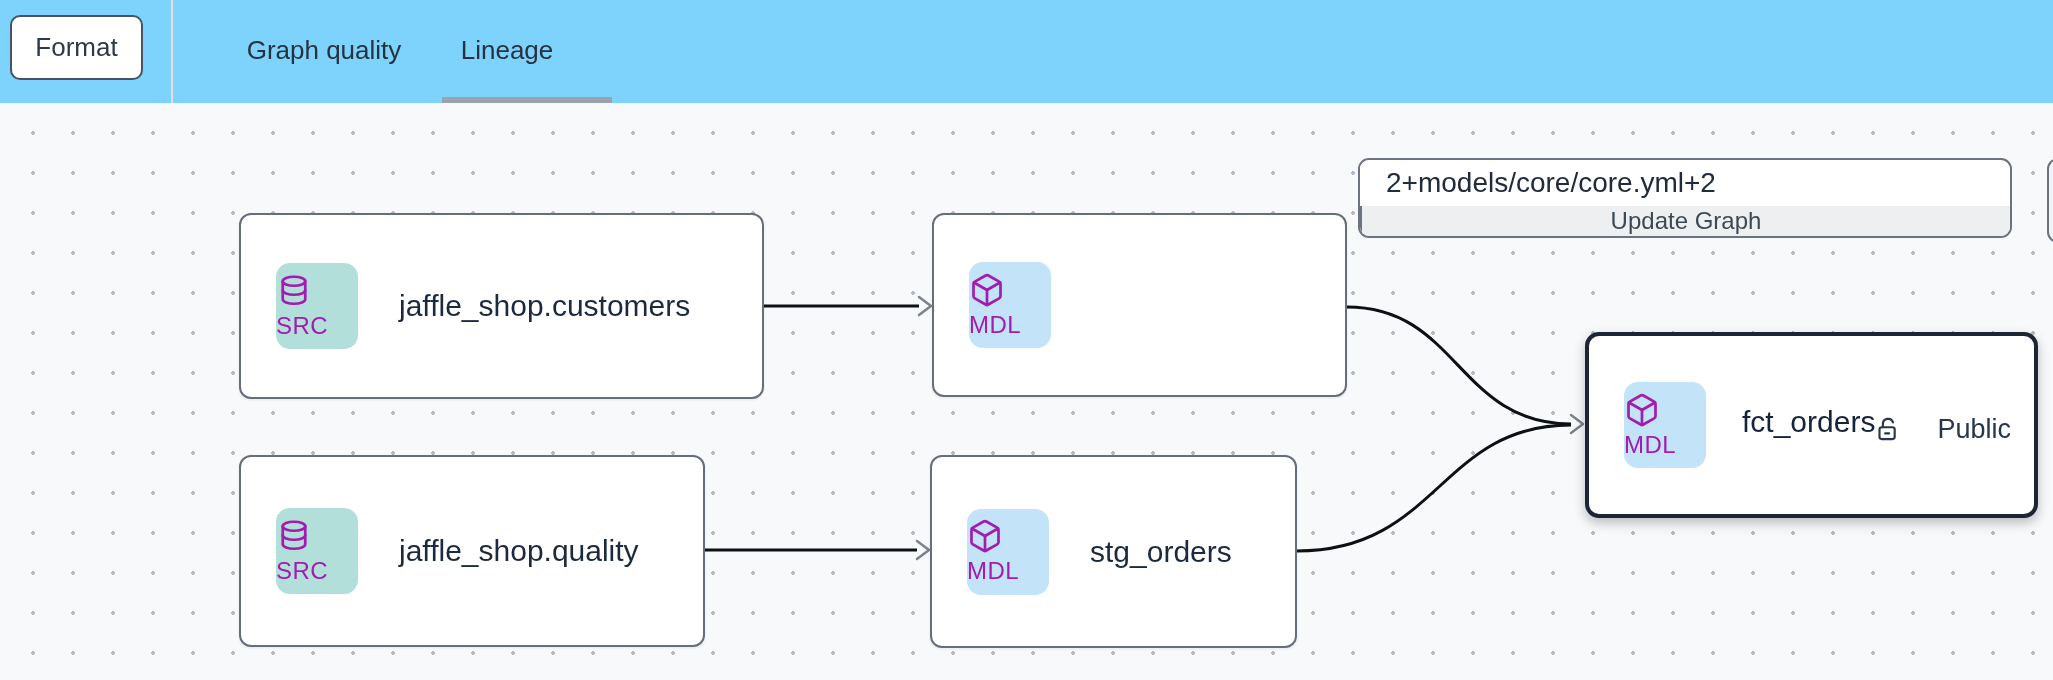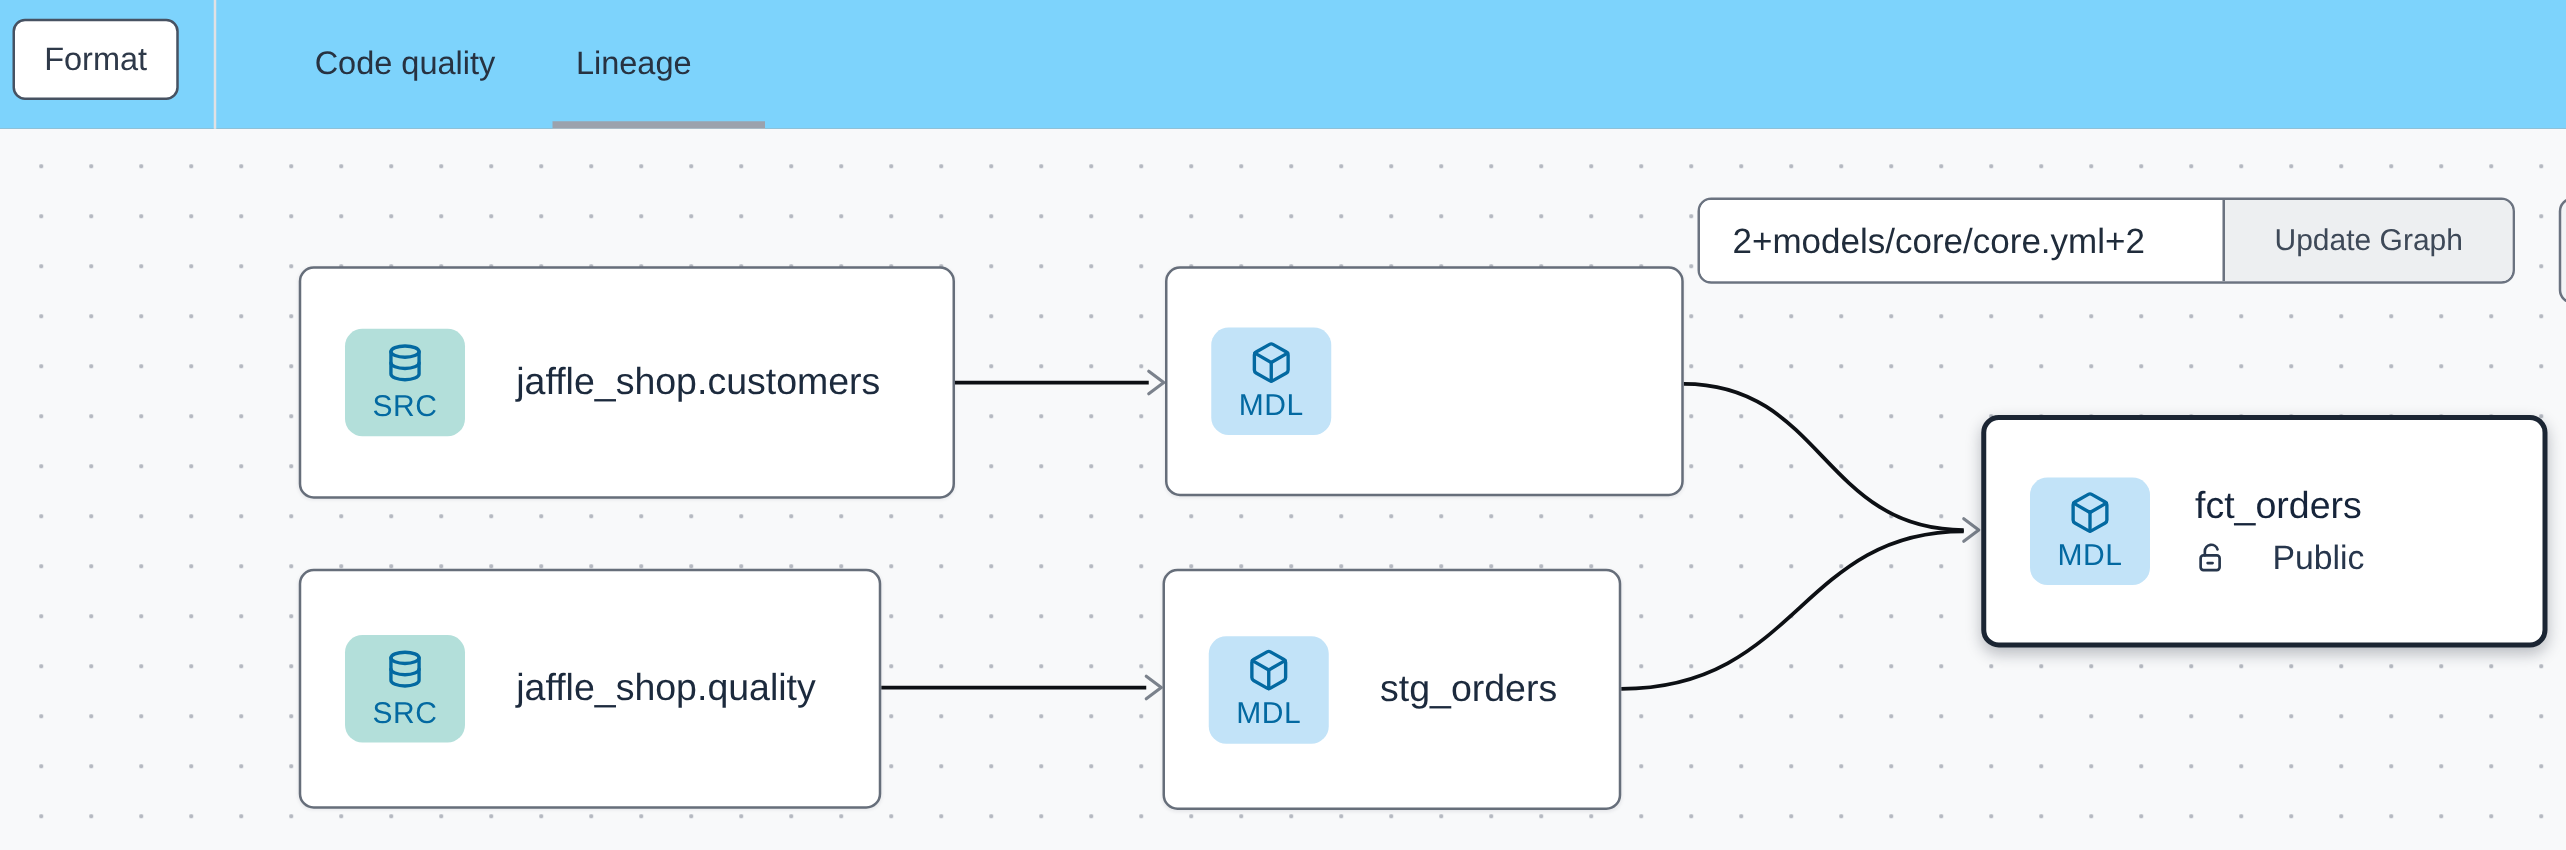--- a/index.html
+++ b/index.html
@@ -67,45 +67,46 @@
     padding-left: 35px;
     box-shadow: 0 1px 3px rgba(20,28,45,0.08);
     cursor: pointer;
   }
   .node.selected {
     border: 4px solid #1b2533;
     border-radius: 14px;
     box-shadow: 0 5px 12px rgba(20,28,45,0.28);
   }
   .badge {
-    width: 96px; height: 86px; border-radius: 14px;
-    display: flex; flex-direction: column; align-items: center; justify-content: center;
+    width: 82px; height: 86px; border-radius: 14px;
+    display: flex; flex-direction: column; justify-content: center;
     flex: none;
-    color: #0369a1;
+    color: #a21caf;
   }
   .badge svg { width: 36px; height: 36px; display: block; }
   .badge .badge-text { font-size: 24px; font-weight: 500; margin-top: 3px; letter-spacing: 0.5px; }
   .badge.src { background: #b3dfda; }
   .badge.mdl { background: #c2e3f8; }
   .node-label { font-size: 30px; color: #1c2a3d; margin-left: 41px; white-space: nowrap; }
-  .node-text-block { margin-left: 36px; display: flex; flex-direction: column; }
+  .node-text-block { margin-left: 36px; display: flex; flex-direction: row; }
   .node-title { font-size: 30px; color: #16243a; white-space: nowrap; }
   .access-row { display: flex; align-items: center; margin-top: 9px; color: #27364c; gap: 26px; }
   .access-row svg { width: 27px; height: 27px; margin-right: 9px; }
   .access-label { font-size: 27px; }
 
   
   .selector-group {
-    position: absolute; left: 1358px; top: 55px; width: 654px; height: 69px;
+    position: absolute; left: 1358px; top: 55px; width: 654px; height: 80px;
     border: 2px solid #6b7380;
     border-radius: 11px;
     box-sizing: border-box;
     display: flex;
     overflow: hidden;
     background: #ffffff;
+    flex-direction: column;
   }
   .selector-input {
     width: 418px; height: 100%;
     border: none; outline: none;
     background: #ffffff;
     font-family: "Liberation Sans", "DejaVu Sans", sans-serif;
     font-size: 28px; color: #202c3b;
     padding: 0 0 0 26px; box-sizing: border-box;
   }
   .update-btn {
@@ -124,21 +125,21 @@
     border-radius: 11px;
     box-sizing: border-box;
   }
 </style>
 </head>
 <body>
 
 <div class="topbar">
   <button class="format-btn">Format</button>
   <div class="topbar-divider"></div>
-  <div class="tab tab-cq">Code quality</div>
+  <div class="tab tab-cq">Graph quality</div>
   <div class="tab tab-lin">Lineage</div>
   <div class="tab-underline"></div>
 </div>
 
 <div class="canvas">
 
   <svg class="edges" viewBox="0 0 2053 577" fill="none">
     <path d="M764,203 H919" stroke="#0d1014" stroke-width="3"></path>
     <path d="M705,447 H917" stroke="#0d1014" stroke-width="3"></path>
     <path d="M1347,204 C1458,204 1458,321 1571,321" stroke="#0d1014" stroke-width="3"></path>

